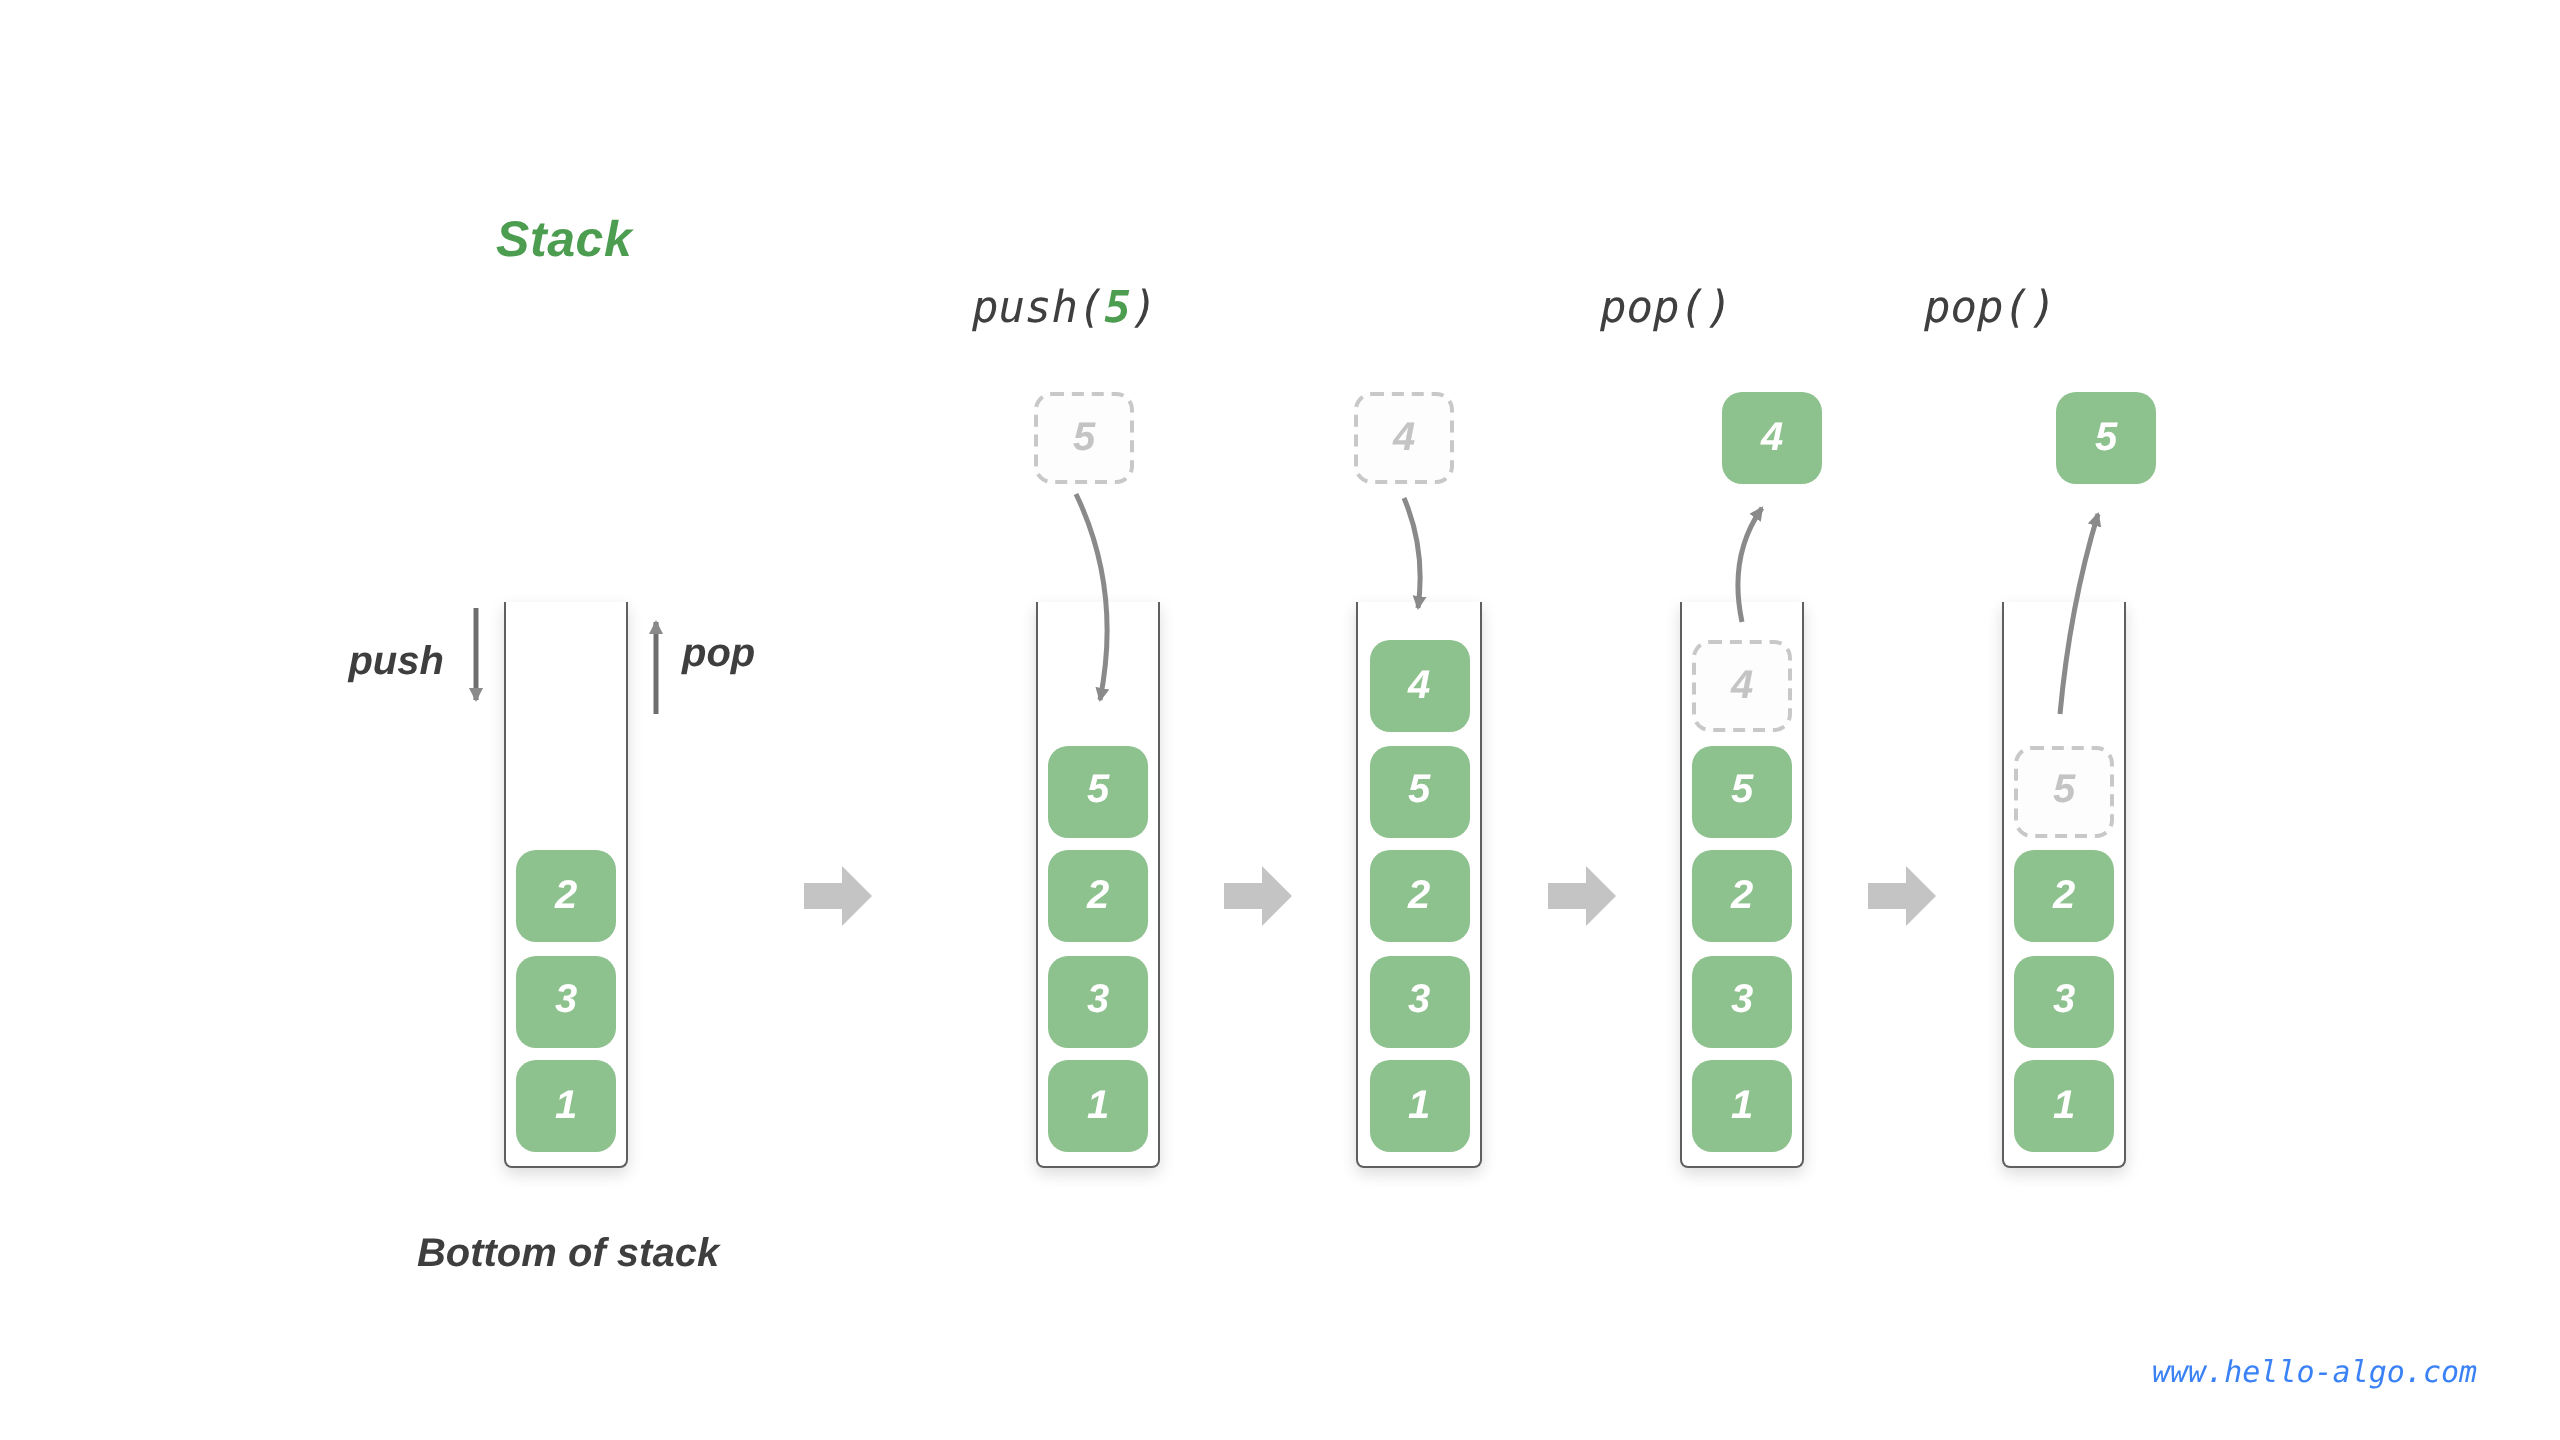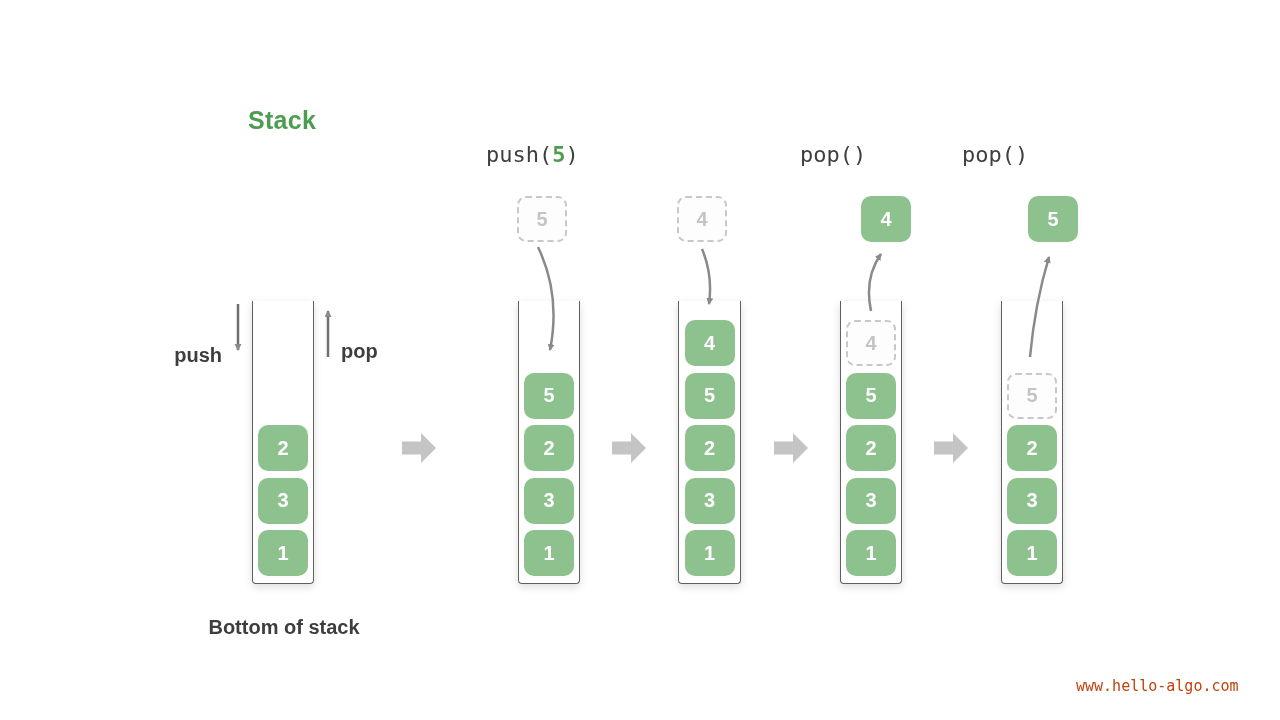--- a/index.html
+++ b/index.html
@@ -1,27 +1,28 @@
 <!DOCTYPE html>
 <html><head>
 <meta charset="utf-8">
 <style>
   * { margin:0; padding:0; box-sizing:border-box; }
   html,body { width:1280px; height:720px; background:#ffffff; overflow:hidden; }
   #canvas {
     position:relative; width:1256px; height:720px; background:#ffffff;
     font-family:"Liberation Sans", sans-serif;
+    font-style:italic;
   }
   .abs { position:absolute; }
 
   .title {
     font-size:25px; font-weight:bold; color:#4C9D50; letter-spacing:0.3px;
   }
   .big-label { font-size:20px; font-weight:bold; color:#3E3E3E; text-align:center; }
-  .side-label { font-size:20px; font-weight:bold; color:#3E3E3E;margin-top:24px; }
+  .side-label { font-size:20px; font-weight:bold; color:#3E3E3E; }
 
   .op-label {
     width:160px; font-family:"DejaVu Sans Mono", monospace;
     font-size:22px; color:#3F3F3F; white-space:nowrap;
   }
   .op-label .arg { color:#4C9D50; font-weight:bold; }
 
   .stack-container {
     position:absolute; top:301px; height:283px;
     border-left:1.5px solid #5F5F5F; border-right:1.5px solid #5F5F5F;
@@ -40,21 +41,21 @@
   }
   .float-box {
     position:absolute; width:50px; height:46px; border-radius:10px;
     display:flex; align-items:center; justify-content:center;
     font-size:20px; font-weight:bold;
   }
   .float-box.ghost { background:#FDFDFD; border:2px dashed #C8C8C8; color:#C4C4C4; border-radius:9px; }
   .float-box.solid { background:#8DC18D; color:#ffffff; }
 
   .watermark {
-    font-family:"DejaVu Sans Mono", monospace; font-size:15px; color:#c2410c;
+    font-family:"DejaVu Sans Mono", monospace; font-size:15px; color:#3b82f6;
   }
   svg.overlay { position:absolute; left:0; top:0; width:1280px; height:720px; pointer-events:none; }
 </style>
 </head>
 <body>
 
 <div id="canvas">
 
   <div class="abs title" style="left:248px; top:106px;">Stack</div>
   <div class="abs big-label" style="left:164px; top:616px; width:240px;">Bottom of stack</div>

